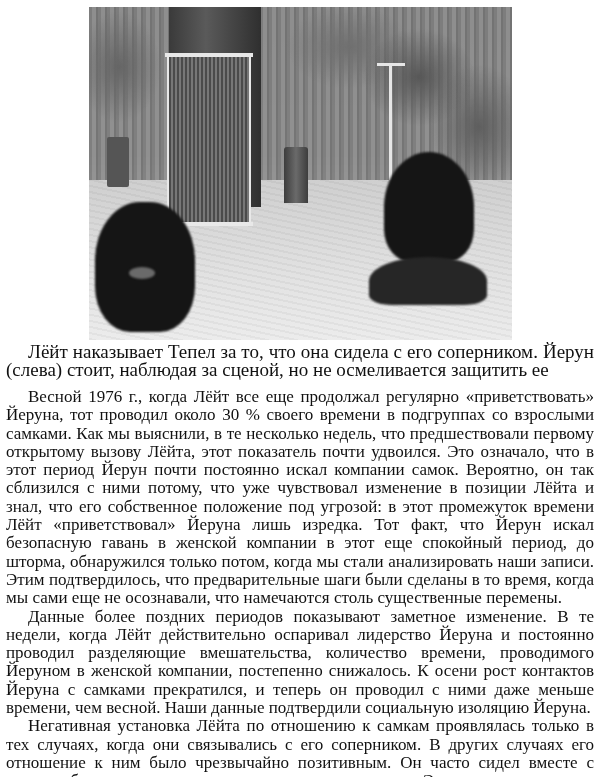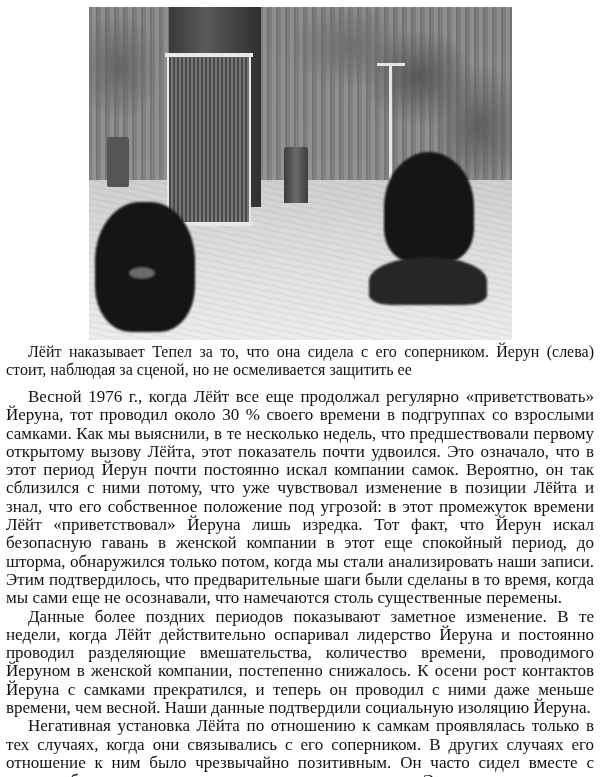--- a/index.html
+++ b/index.html
@@ -78,21 +78,21 @@
       background: #6a6a6a; border-radius: 50%; filter: blur(1px);
     }
     .photo .chimp-right-top { left: 295px; top: 145px; width: 90px; height: 110px; border-radius: 50% 50% 30% 30%; }
     .photo .chimp-right-bottom { left: 280px; top: 250px; width: 118px; height: 48px; border-radius: 50% 50% 20% 20%; background: #262626; }
 
     .caption {
       position: absolute;
       left: 6px;
       top: 343px;
       width: 588px;
-      font-size: 16px;
+      font-size: 19px;
       line-height: 18px;
       text-align: justify;
       text-indent: 22px;
       margin: 0;
     }
     .body-text {
       position: absolute;
       left: 6px;
       top: 388px;
       width: 588px;

